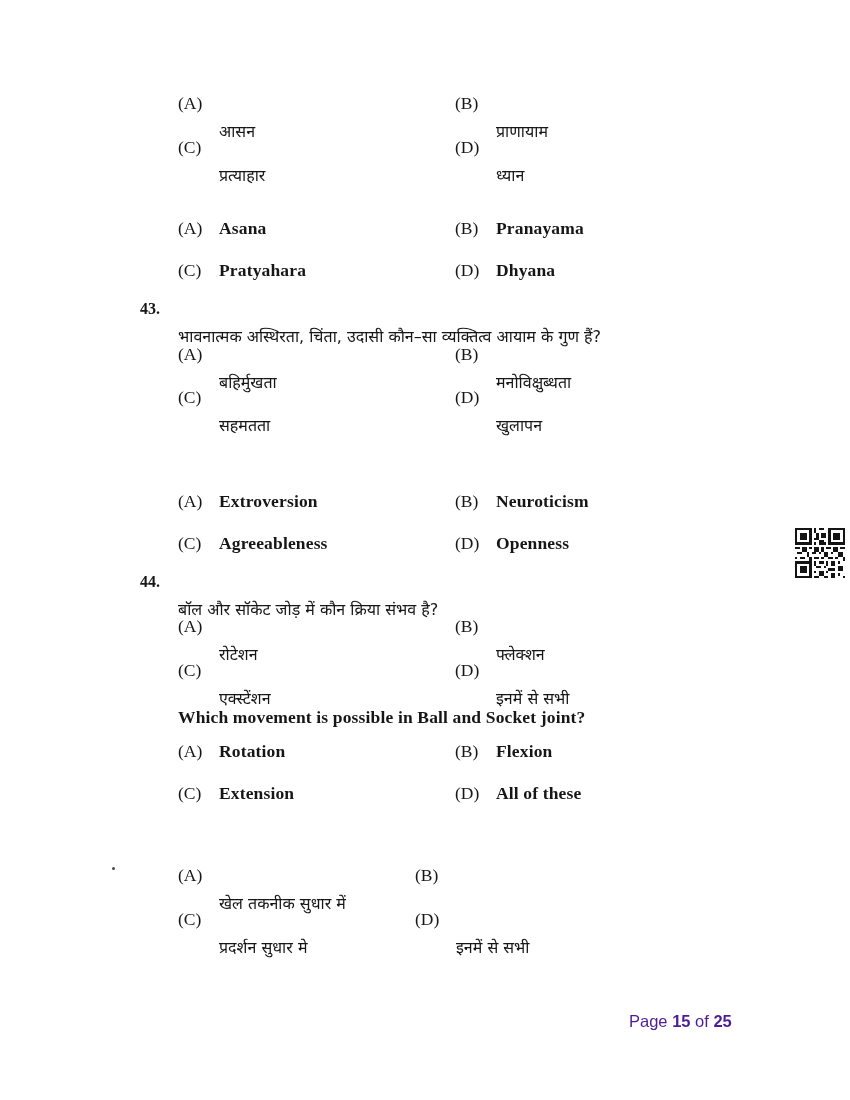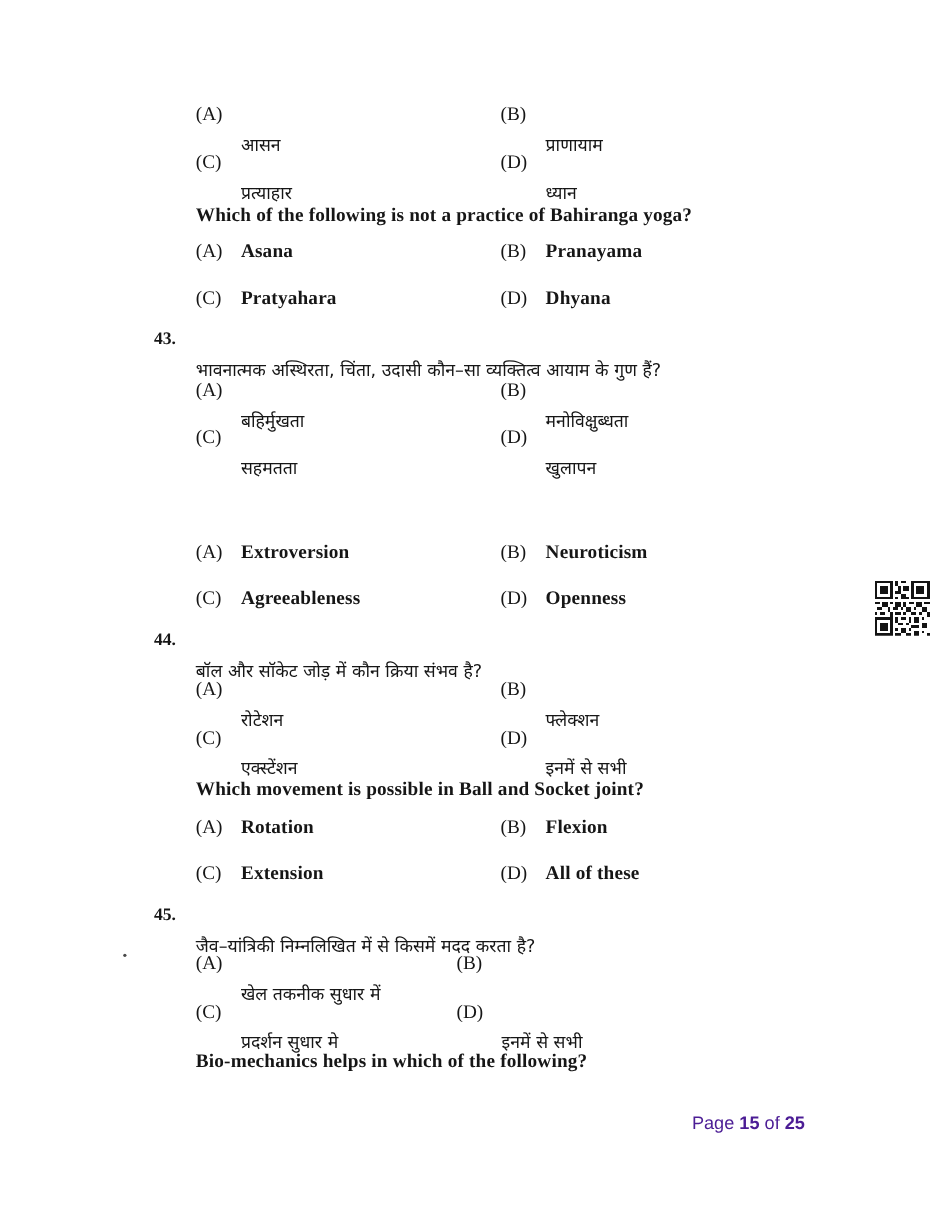--- a/index.html
+++ b/index.html
@@ -88,21 +88,20 @@
     <div class="opt">
       <span class="letter">(C)</span>
       <span class="hindi">प्रत्याहार</span>
     </div>
     <div class="opt last">
       <span class="letter">(D)</span>
       <span class="hindi">ध्यान</span>
     </div>
   </div>
 
-  <div class="row indent eng" style="top:184px">Which of the following is not a practice of Bahiranga yoga?</div>
   <div class="row optrow" style="top:217px">
     <div class="opt">
       <span class="letter">(A)</span>
       <span class="eng">Asana</span>
     </div>
     <div class="opt last">
       <span class="letter">(B)</span>
       <span class="eng">Pranayama</span>
     </div>
   </div>
@@ -201,44 +200,39 @@
     <div class="opt">
       <span class="letter">(C)</span>
       <span class="eng">Extension</span>
     </div>
     <div class="opt last">
       <span class="letter">(D)</span>
       <span class="eng">All of these</span>
     </div>
   </div>
 
-  <div class="row qline" style="top:820px">
-    <span class="qnum">45.</span>
-    <span class="hindi">जैव–यांत्रिकी निम्नलिखित में से किसमें मदद करता है?</span>
-  </div>
   <div class="row optrow tight" style="top:864px">
     <div class="opt">
       <span class="letter">(A)</span>
       <span class="hindi">खेल तकनीक सुधार में</span>
     </div>
     <div class="opt last">
       <span class="letter">(B)</span>
     </div>
   </div>
   <div class="row optrow tight" style="top:908px">
     <div class="opt">
       <span class="letter">(C)</span>
       <span class="hindi">प्रदर्शन सुधार मे</span>
     </div>
     <div class="opt last">
       <span class="letter">(D)</span>
       <span class="hindi">इनमें से सभी</span>
     </div>
   </div>
-  <div class="row indent eng" style="top:953px">Bio-mechanics helps in which of the following?</div>
 
   <div class="stray-dot"></div>
 
   <div class="qr">
     <svg viewBox="0 0 21 21" shape-rendering="crispEdges" xmlns="http://www.w3.org/2000/svg">
       <rect x="0" y="0" width="21" height="21" fill="#ffffff"></rect>
       <g fill="#141414">
 
         <rect x="0" y="0" width="7" height="7"></rect>
 

